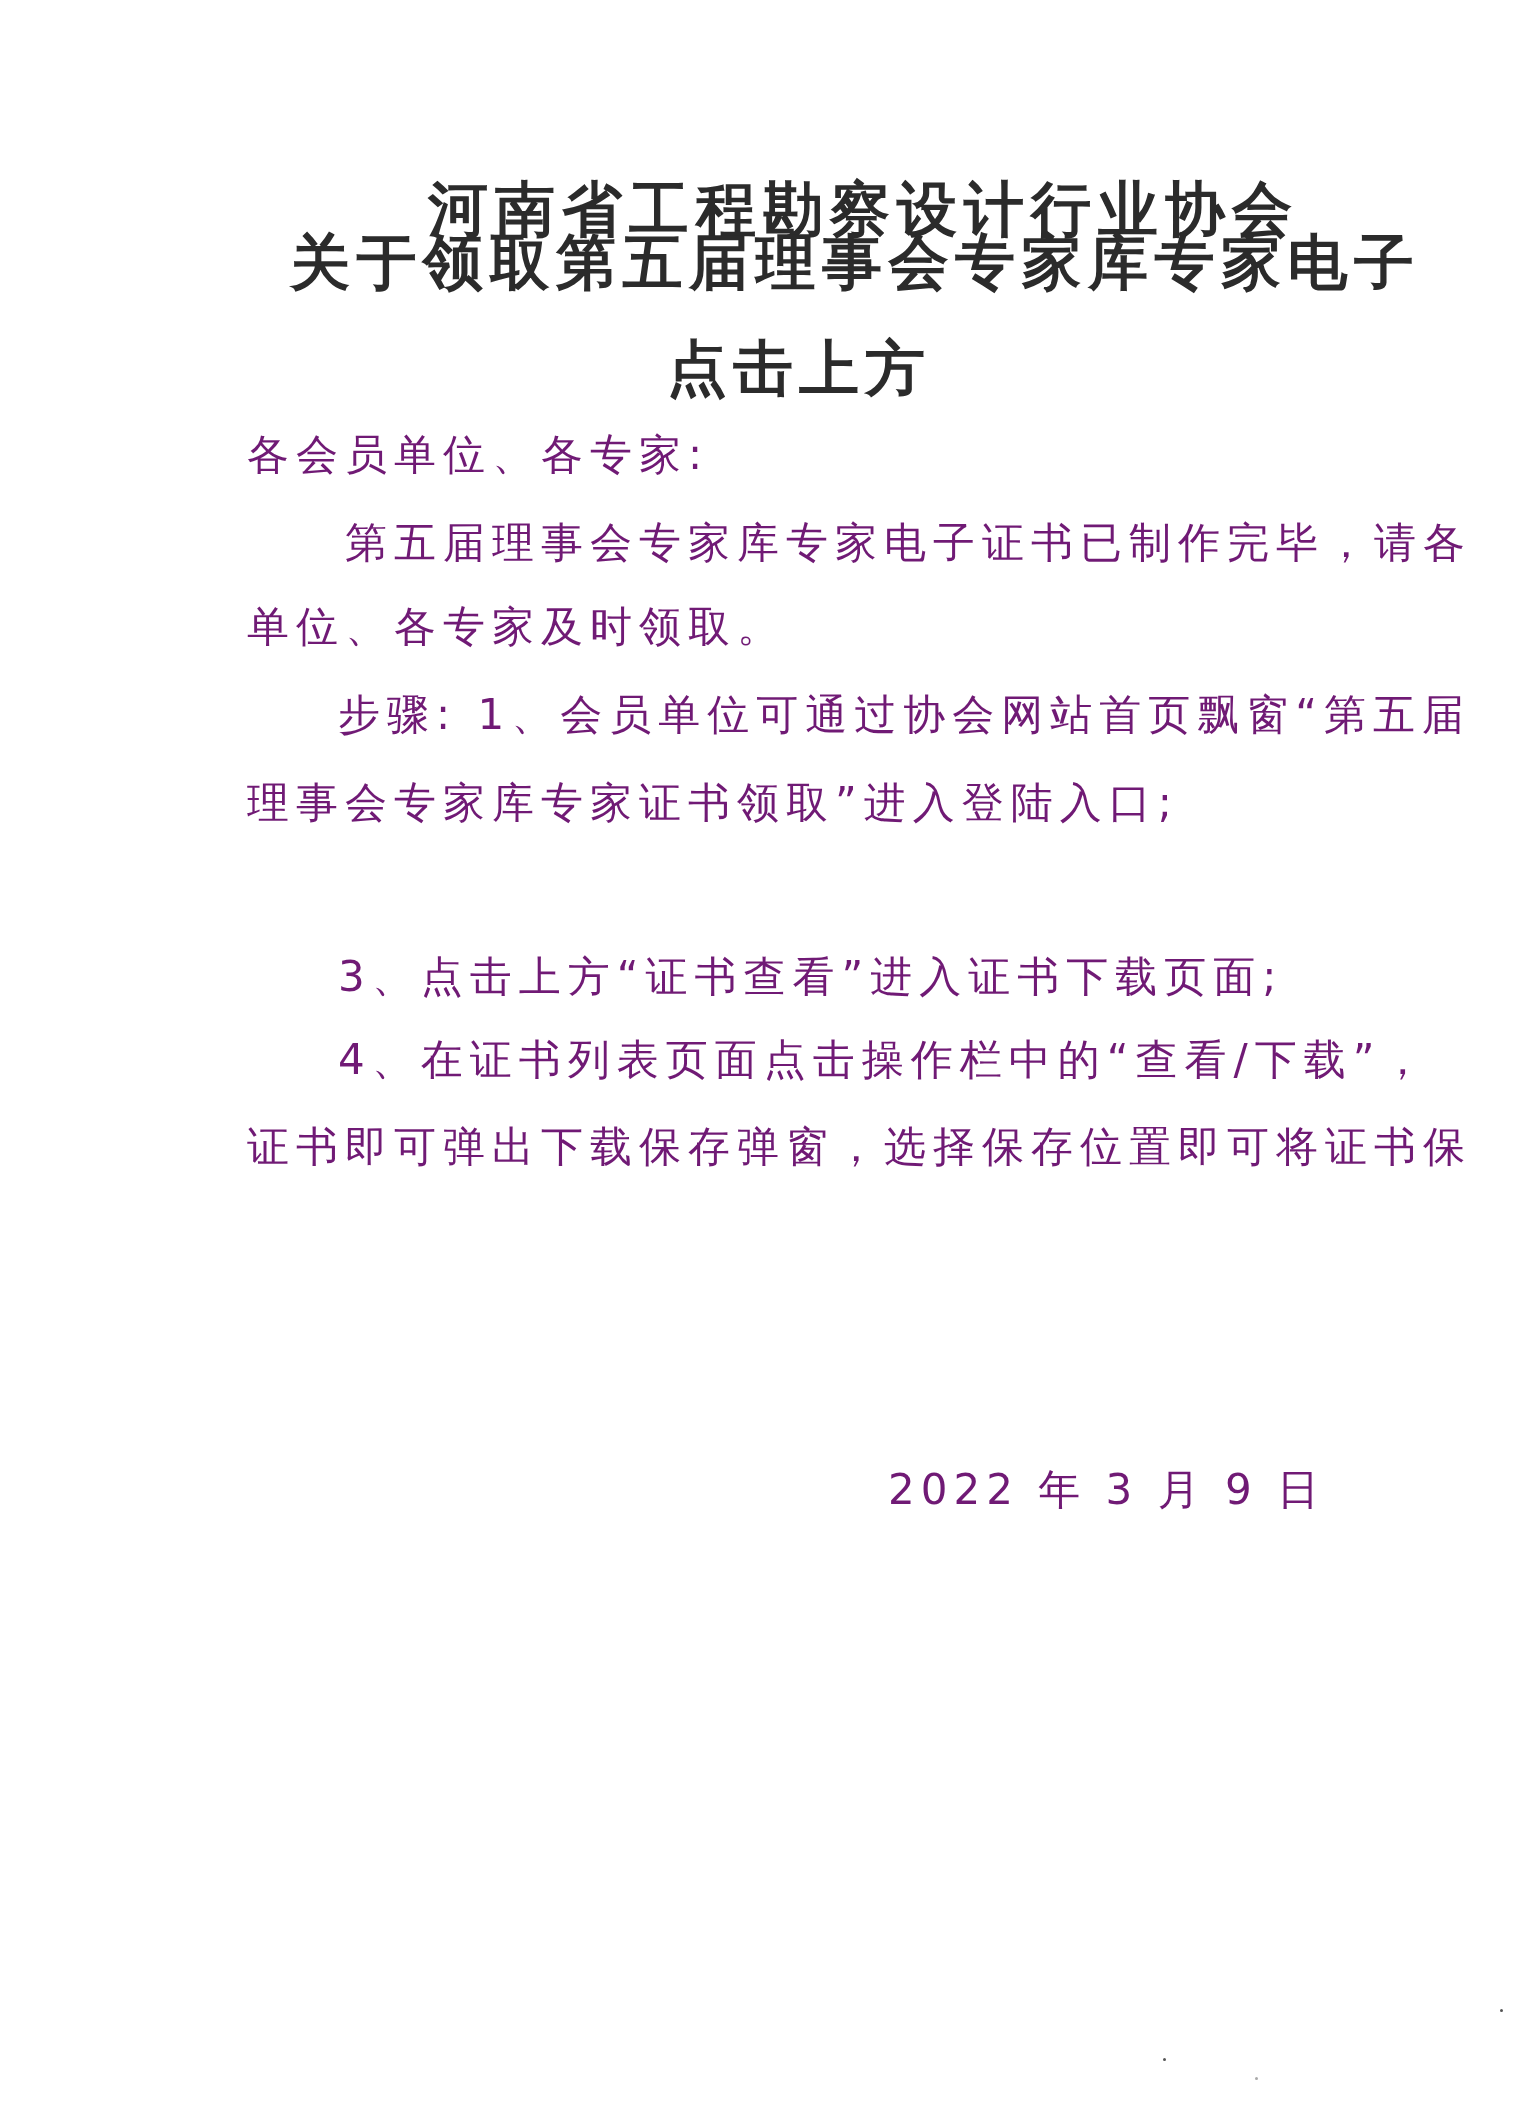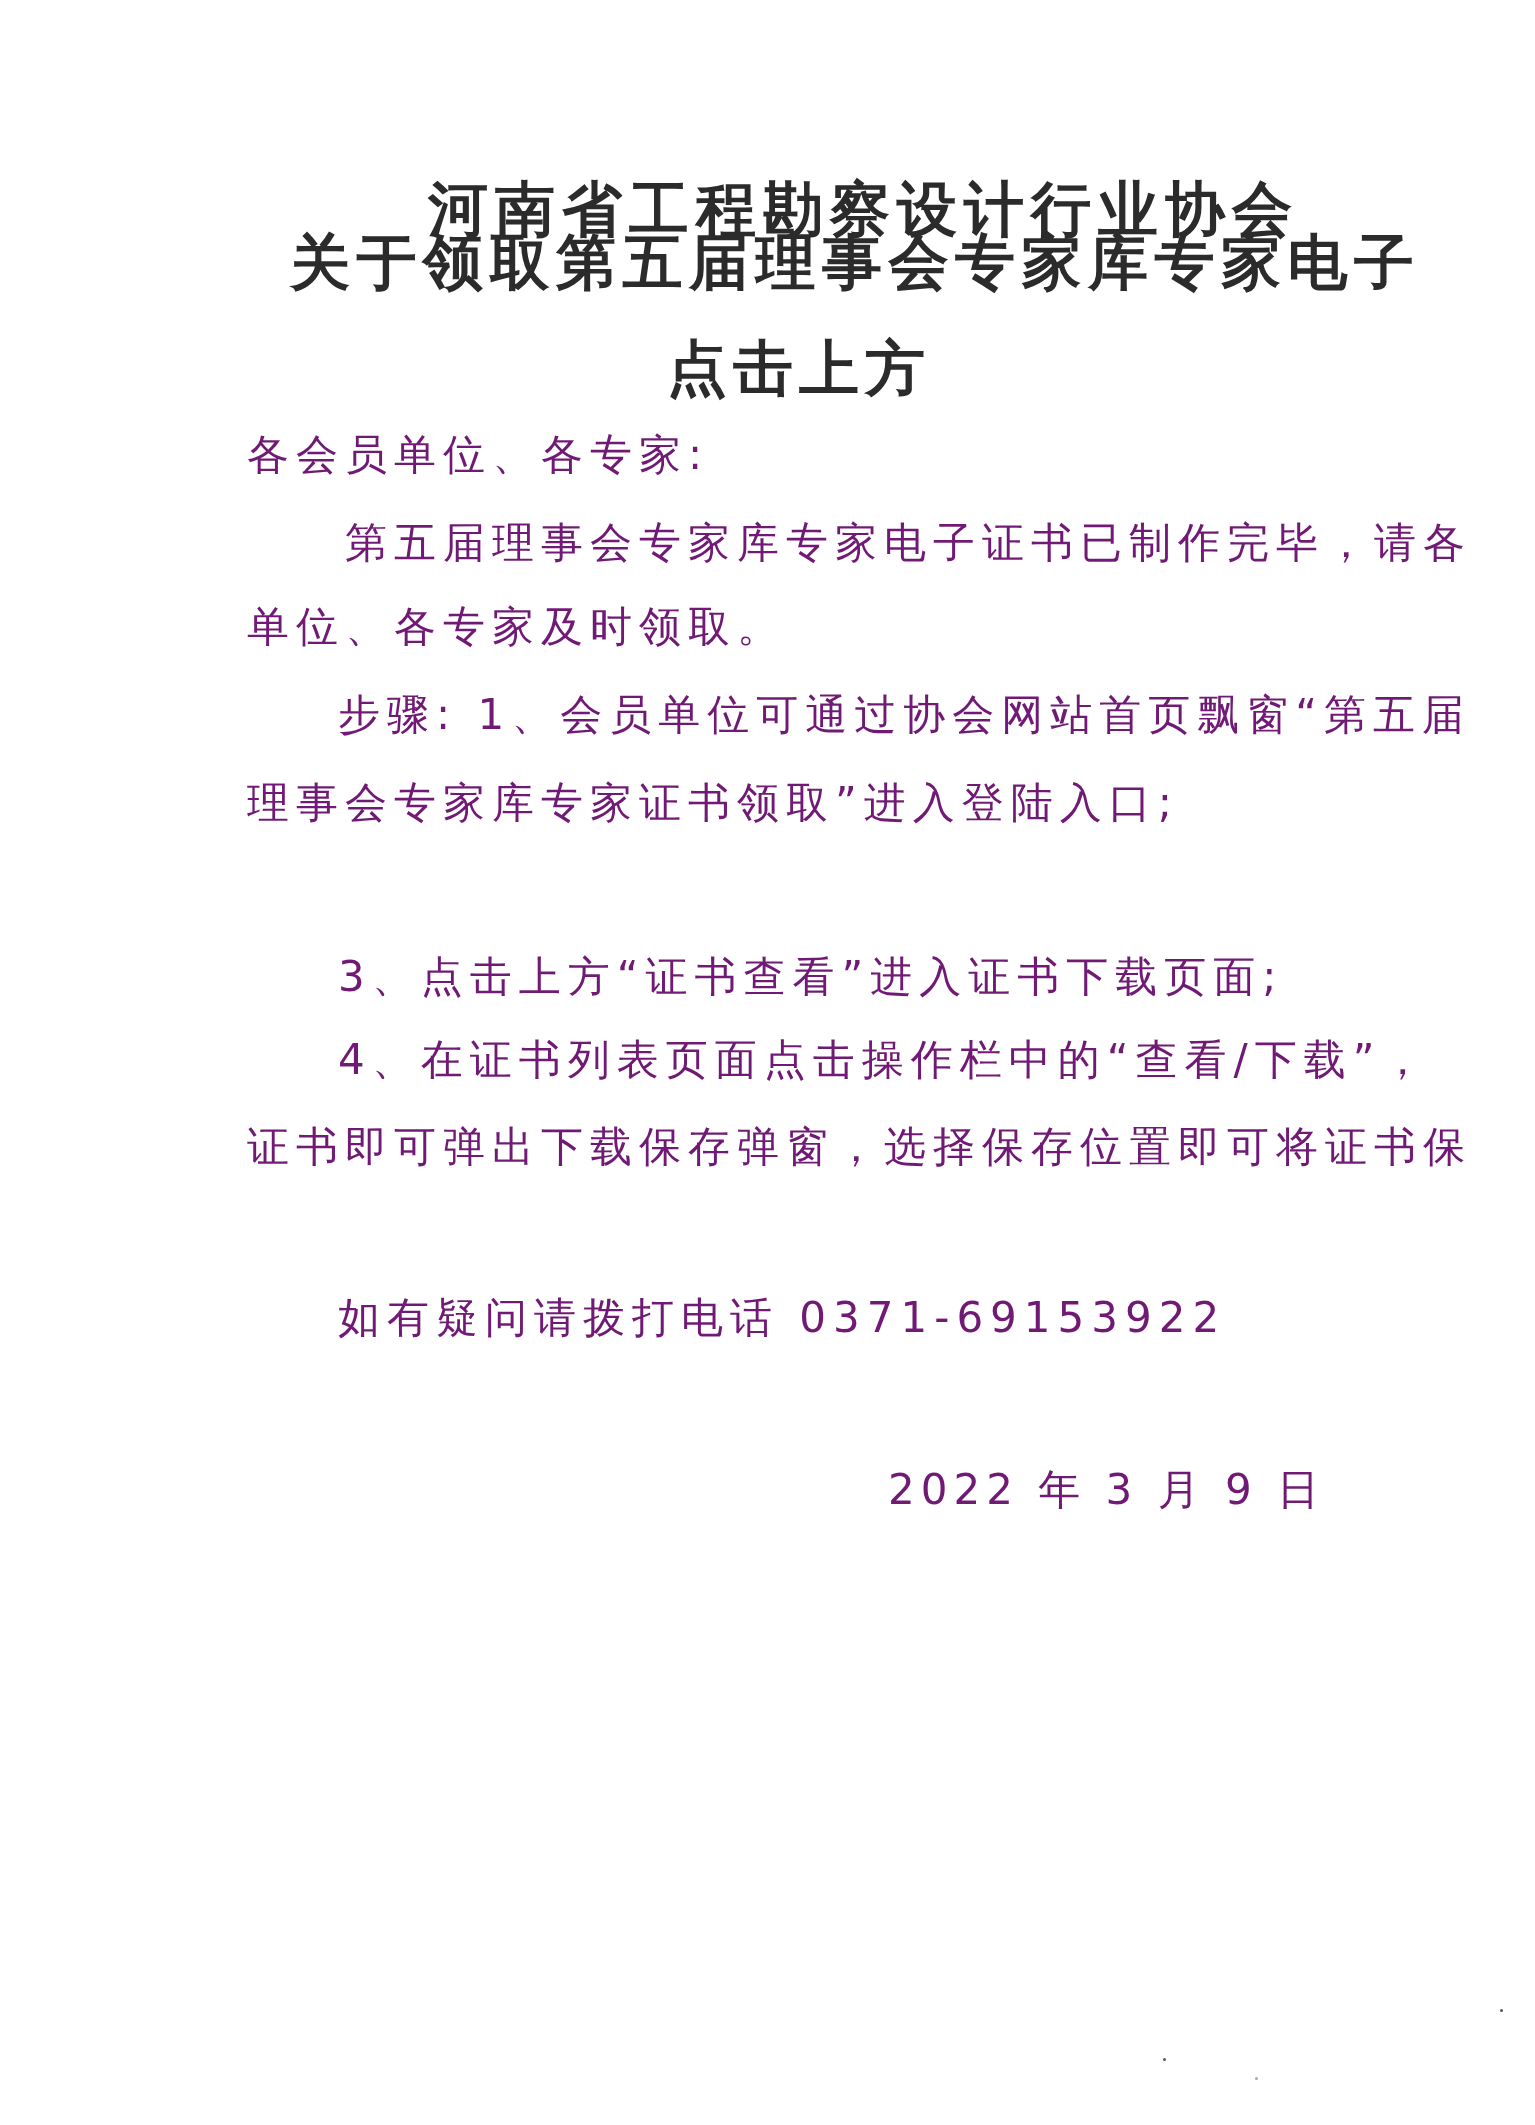--- a/index.html
+++ b/index.html
@@ -35,20 +35,19 @@
   <div class="line" style="left:247px; top:603px;">单位、各专家及时领取。</div>
 
   <div class="line" style="left:338px; top:691px;">步骤: 1、会员单位可通过协会网站首页飘窗“第五届</div>
   <div class="line" style="left:247px; top:779px;">理事会专家库专家证书领取”进入登陆入口;</div>
 
   <div class="line" style="left:338px; top:953px;text-align:center;">3、点击上方“证书查看”进入证书下载页面;</div>
 
   <div class="line" style="left:338px; top:1036px;">4、在证书列表页面点击操作栏中的“查看/下载”，</div>
   <div class="line" style="left:247px; top:1123px;">证书即可弹出下载保存弹窗，选择保存位置即可将证书保</div>
 
-  <div class="line" style="left:338px; top:1294px;">如有疑问请拨打电话 0371-69153922</div>
 
   <div class="line" style="left:888px; top:1466px; letter-spacing:6px;">2022 年 3 月 9 日</div>
 
   <div class="speck" style="left:1500px; top:2009px;"></div>
   <div class="speck" style="left:1163px; top:2058px;"></div>
   <div class="speck" style="left:1255px; top:2077px; background:#aaa;"></div>
 </div>
 
 </body></html>

